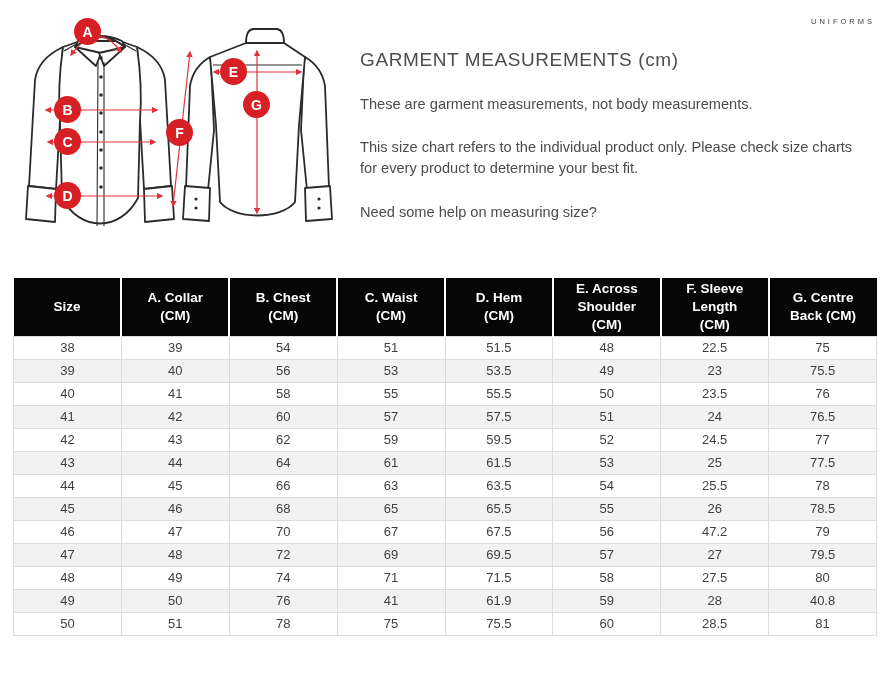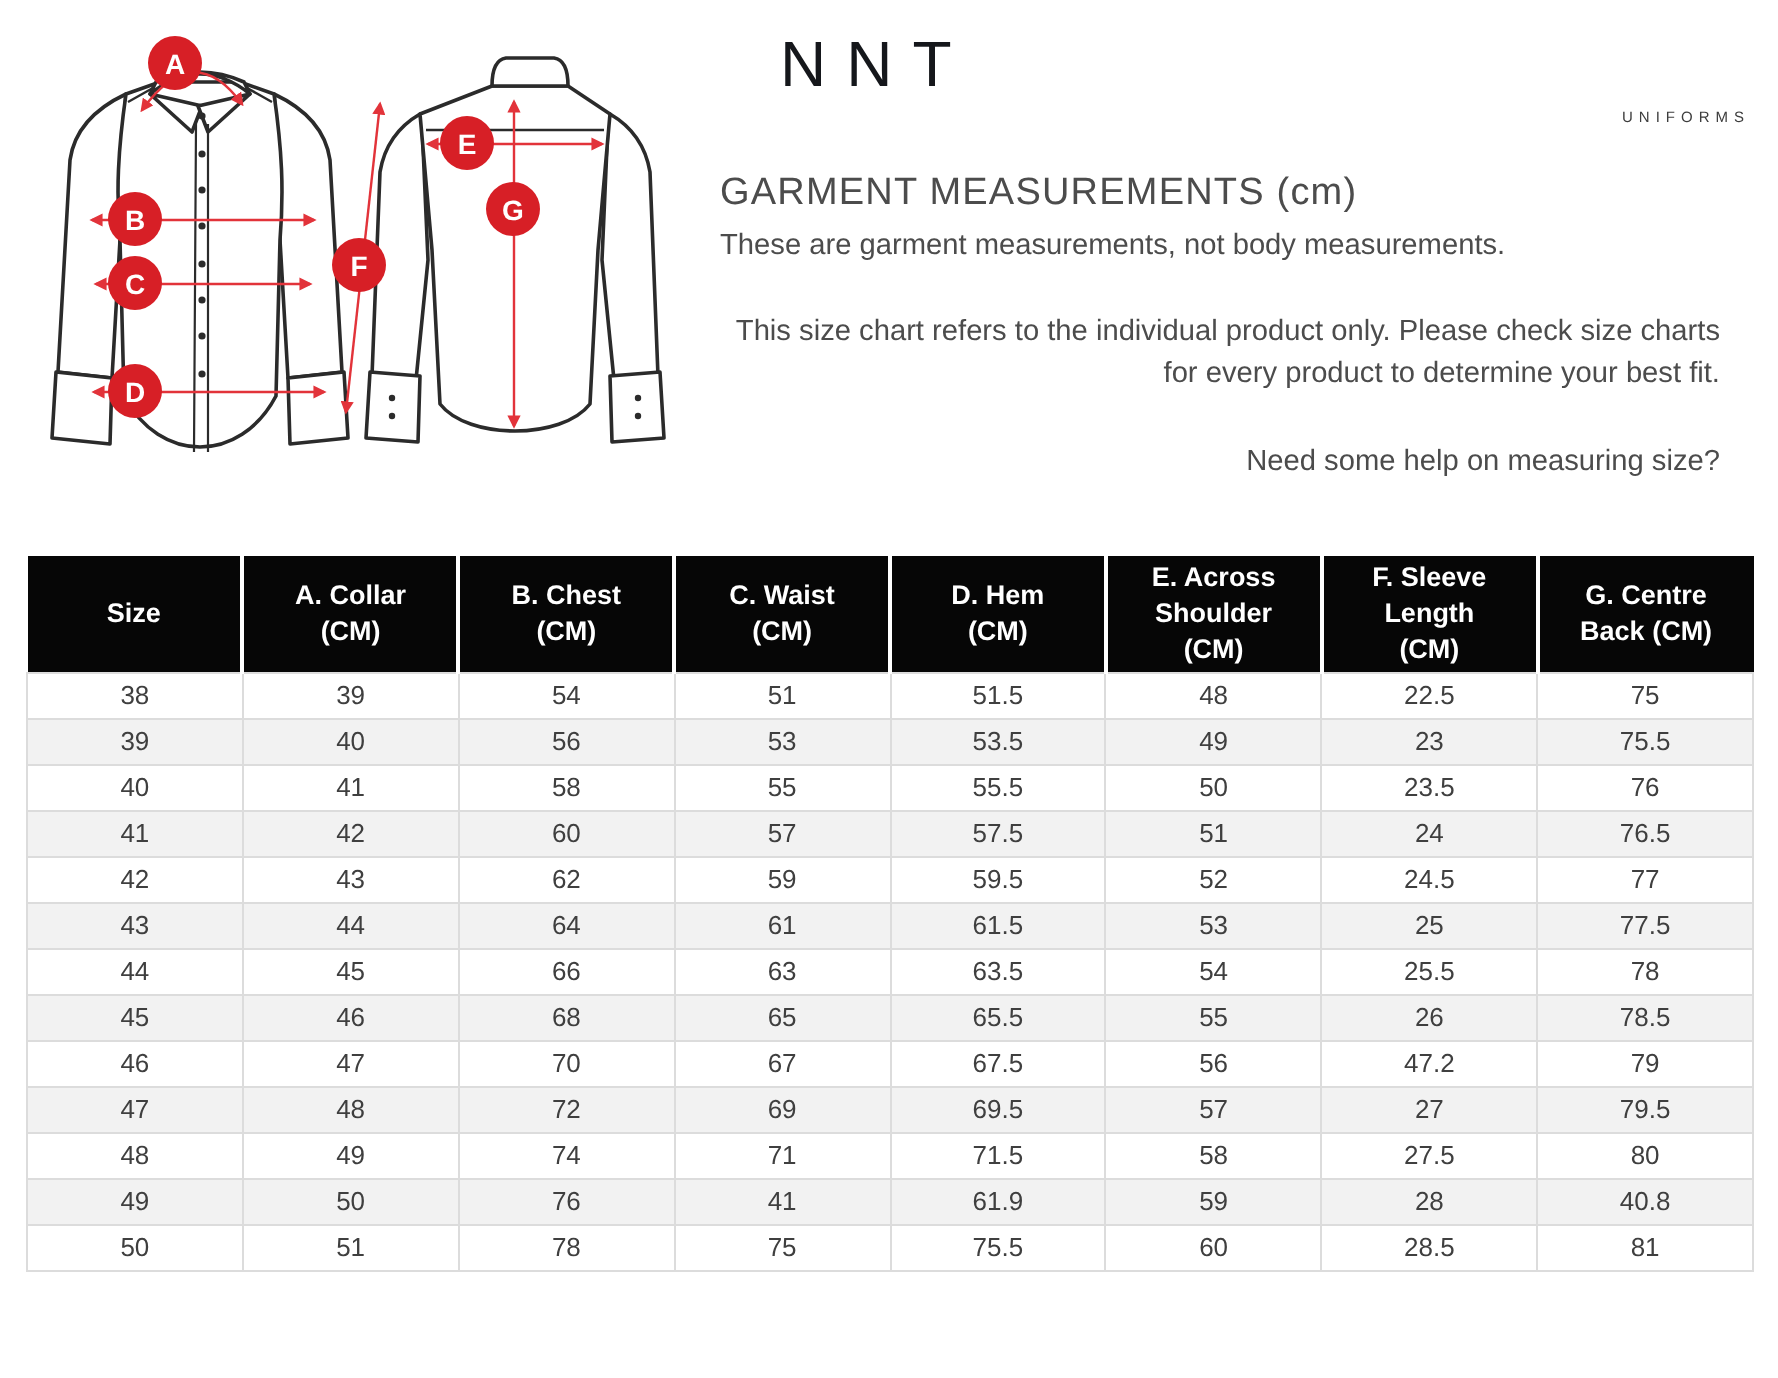--- a/index.html
+++ b/index.html
@@ -19,23 +19,23 @@
   .mk-e { left:220px; top:58px; }
   .mk-f { left:166px; top:119px; }
   .mk-g { left:243px; top:91px; }
 
   
   .info { position:absolute; left:360px; top:14px; width:515px; color:#4c4c4c; }
   .logo { font-size:32px; letter-spacing:10px; font-weight:400; color:#15171b; margin-left:30px; }
   .tagline { font-size:7.5px; letter-spacing:3px; color:#3d3d3d; margin-left:59px; margin-top:3px;text-align:right; }
   .heading { margin-top:23px; font-size:19px; letter-spacing:.6px; color:#4c4c4c; }
   .note { font-size:14.6px; line-height:1.45; color:#4c4c4c; width:500px; }
-  .note1 { margin-top:5px; }
-  .note2 { margin-top:22px;text-align:right; }
-  .note3 { margin-top:23px;text-align:right; }
+  .note1 { margin-top:23px; }
+  .note2 { margin-top:22px; }
+  .note3 { margin-top:23px; }
 
   
   table.size-chart { position:absolute; left:13px; top:278px; width:864px; border-collapse:collapse; table-layout:fixed; }
   .size-chart th { background:#060606; color:#fff; font-size:13.5px; font-weight:bold;
                    height:58px; text-align:center; vertical-align:middle;
                    white-space:pre-line; line-height:1.3; border-left:2px solid #fff; }
   .size-chart th:first-child { border-left:none; }
   .size-chart td { height:23px; font-size:13px; color:#3f3f3f; text-align:center;
                    vertical-align:middle; border:1px solid #dcdcdc; background:#fff; }
   .size-chart tbody tr:nth-child(even) td { background:#f2f2f2; }
@@ -133,21 +133,20 @@
       </div>
     <div class="marker mk-f">
         <span>F</span>
       </div>
     <div class="marker mk-g">
         <span>G</span>
       </div>
   </div>
 
   <div class="info">
-    <div class="logo">NNT</div>
     <div class="tagline">UNIFORMS</div>
     <div class="heading">GARMENT MEASUREMENTS (cm)</div>
     <p class="note note1">These are garment measurements, not body measurements.</p>
     <p class="note note2">This size chart refers to the individual product only. Please check size charts for every product to determine your best fit.</p>
     <p class="note note3">Need some help on measuring size?</p>
   </div>
 
   <table class="size-chart">
     <thead>
       <tr>

